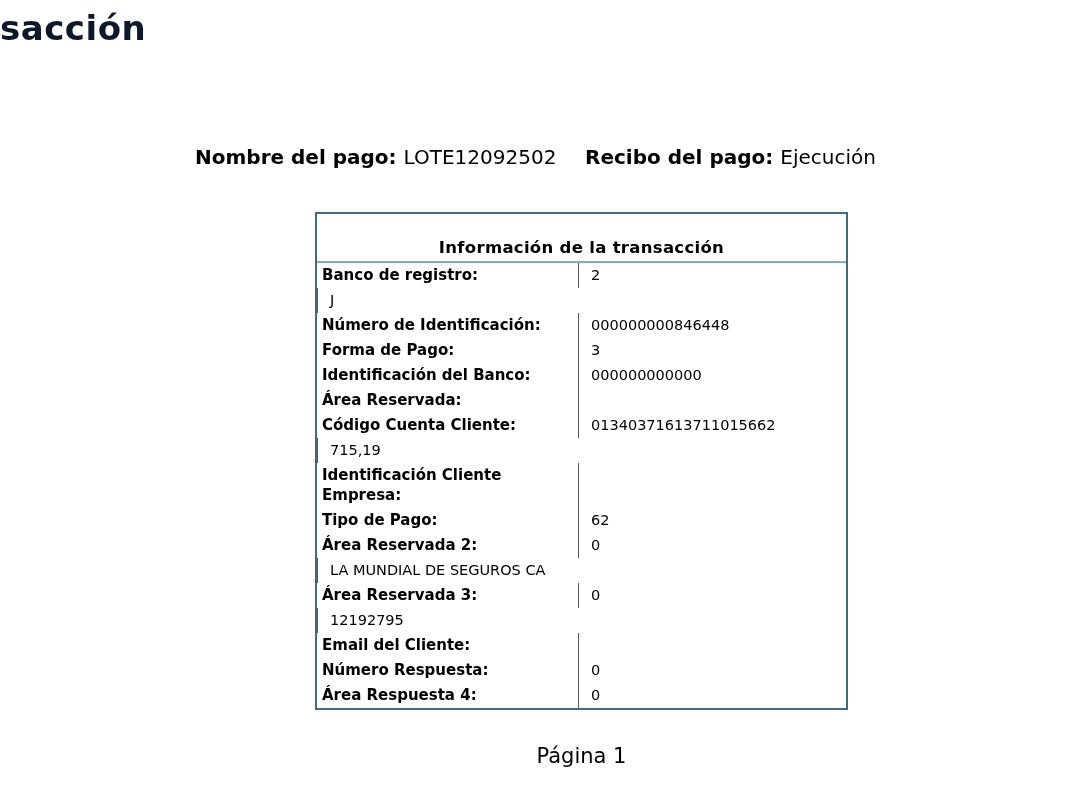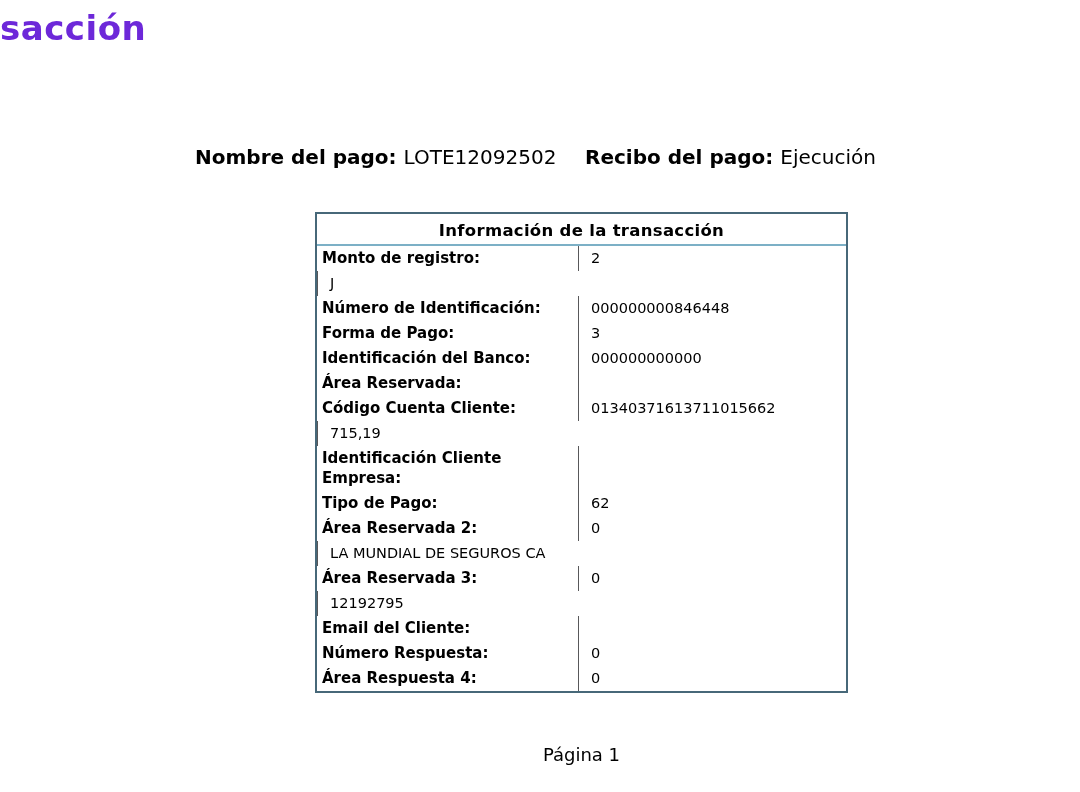--- a/index.html
+++ b/index.html
@@ -12,21 +12,21 @@
     overflow: hidden;
   }
 
   
   .page-heading {
     position: absolute;
     left: 0px;
     top: 8px;
     font-size: 34px;
     font-weight: bold;
-    color: #6d28d9;
+    color: #0f172a;
     letter-spacing: 0.5px;
     white-space: nowrap;
   }
 
   
   .pay-item { position: absolute; top: 145px; font-size: 20px; white-space: nowrap; }
   .pay-item.name   { left: 195px; }
   .pay-item.status { left: 585px; }
   .pay-item .lbl { font-weight: bold; margin-right: 7px; }
 
@@ -36,21 +36,21 @@
     left: 315px;
     top: 212px;
     width: 533px;
     border: 2px solid #476879;
     background: #ffffff;
   }
   .table-title {
     font-size: 16.5px;
     font-weight: bold;
     text-align: center;
-    padding: 7px 0 4px 0;
+    padding: 24px 0 4px 0;
     border-bottom: 2px solid #7cb0c6;
     letter-spacing: 0.3px;
   }
   .trow { display: flex; align-items: stretch; }
   .tcell-label {
     width: 261px;
     flex: 0 0 261px;
     font-weight: bold;
     font-size: 15px;
     line-height: 20px;
@@ -68,41 +68,41 @@
     overflow: hidden;
   }
 
   
   .page-footer {
     position: absolute;
     left: 315px;
     top: 744px;
     width: 533px;
     text-align: center;
-    font-size: 18px;
+    font-size: 21px;
   }
 </style>
 </head>
 <body>
 
 <div class="page-heading">sacción</div>
 
 <div class="pay-item name">
   <span class="lbl">Nombre del pago:</span><span>LOTE12092502</span>
 </div>
 
 <div class="pay-item status">
   <span class="lbl">Recibo del pago:</span><span>Ejecución</span>
 </div>
 
 <div class="report-table">
   <div class="table-title">Información de la transacción</div>
   <div class="table-body">
     <div class="trow">
-      <div class="tcell-label">Monto de registro:</div>
+      <div class="tcell-label">Banco de registro:</div>
       <div class="tcell-value">2</div>
     </div>
     <div class="trow">
       <div class="tcell-value">J</div>
     </div>
     <div class="trow">
       <div class="tcell-label">Número de Identificación:</div>
       <div class="tcell-value">000000000846448</div>
     </div>
     <div class="trow">

